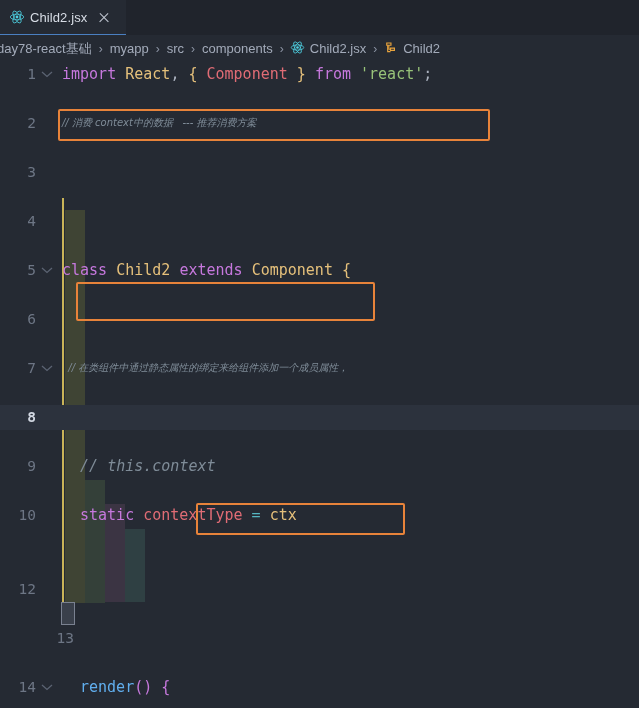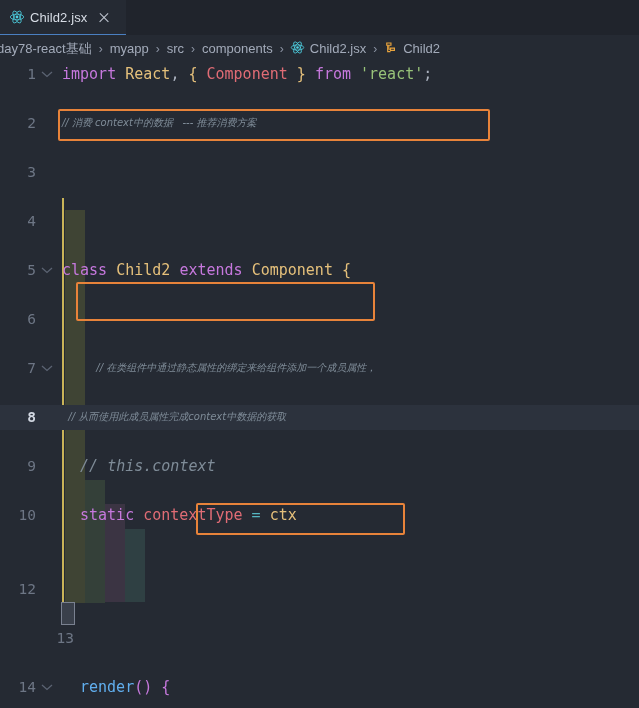--- a/index.html
+++ b/index.html
@@ -201,26 +201,25 @@
         <span class="code"></span>
       </div>
 
       <div class="row" style="top:147px;">
         <span class="ln">7</span>
         <span class="fold">
           <svg width="12" height="8" viewBox="0 0 12 8">
               <path d="M1 2 L6 6.5 L11 2" fill="none" stroke="#5b6372" stroke-width="1.3"></path>
             </svg>
         </span>
-        <span class="code cn t-cmt" style="left:62px;padding-left:28px;">  // 在类组件中通过静态属性的绑定来给组件添加一个成员属性，</span>
+        <span class="code cn t-cmt" style="left:62px;">  // 在类组件中通过静态属性的绑定来给组件添加一个成员属性，</span>
       </div>
 
       <div class="row active" style="top:171.5px;">
         <span class="ln">8</span>
-        <span class="code cn t-cmt" style="left:62px;">  // 从而使用此成员属性完成context中数据的获取</span>
       </div>
 
       <div class="row" style="top:196px;">
         <span class="ln">9</span>
         <span class="code t-cmt" style="left:62px;">  // this.context</span>
       </div>
 
       <div class="row" style="top:220.5px;">
         <span class="ln">10</span>
         <span class="code" style="left:80px;"><span class="t-kw">static</span><span class="t-punc"> </span><span class="t-prop">contextType</span><span class="t-punc"> </span><span class="t-br3">=</span><span class="t-punc"> </span><span class="t-cls">ctx</span></span>

